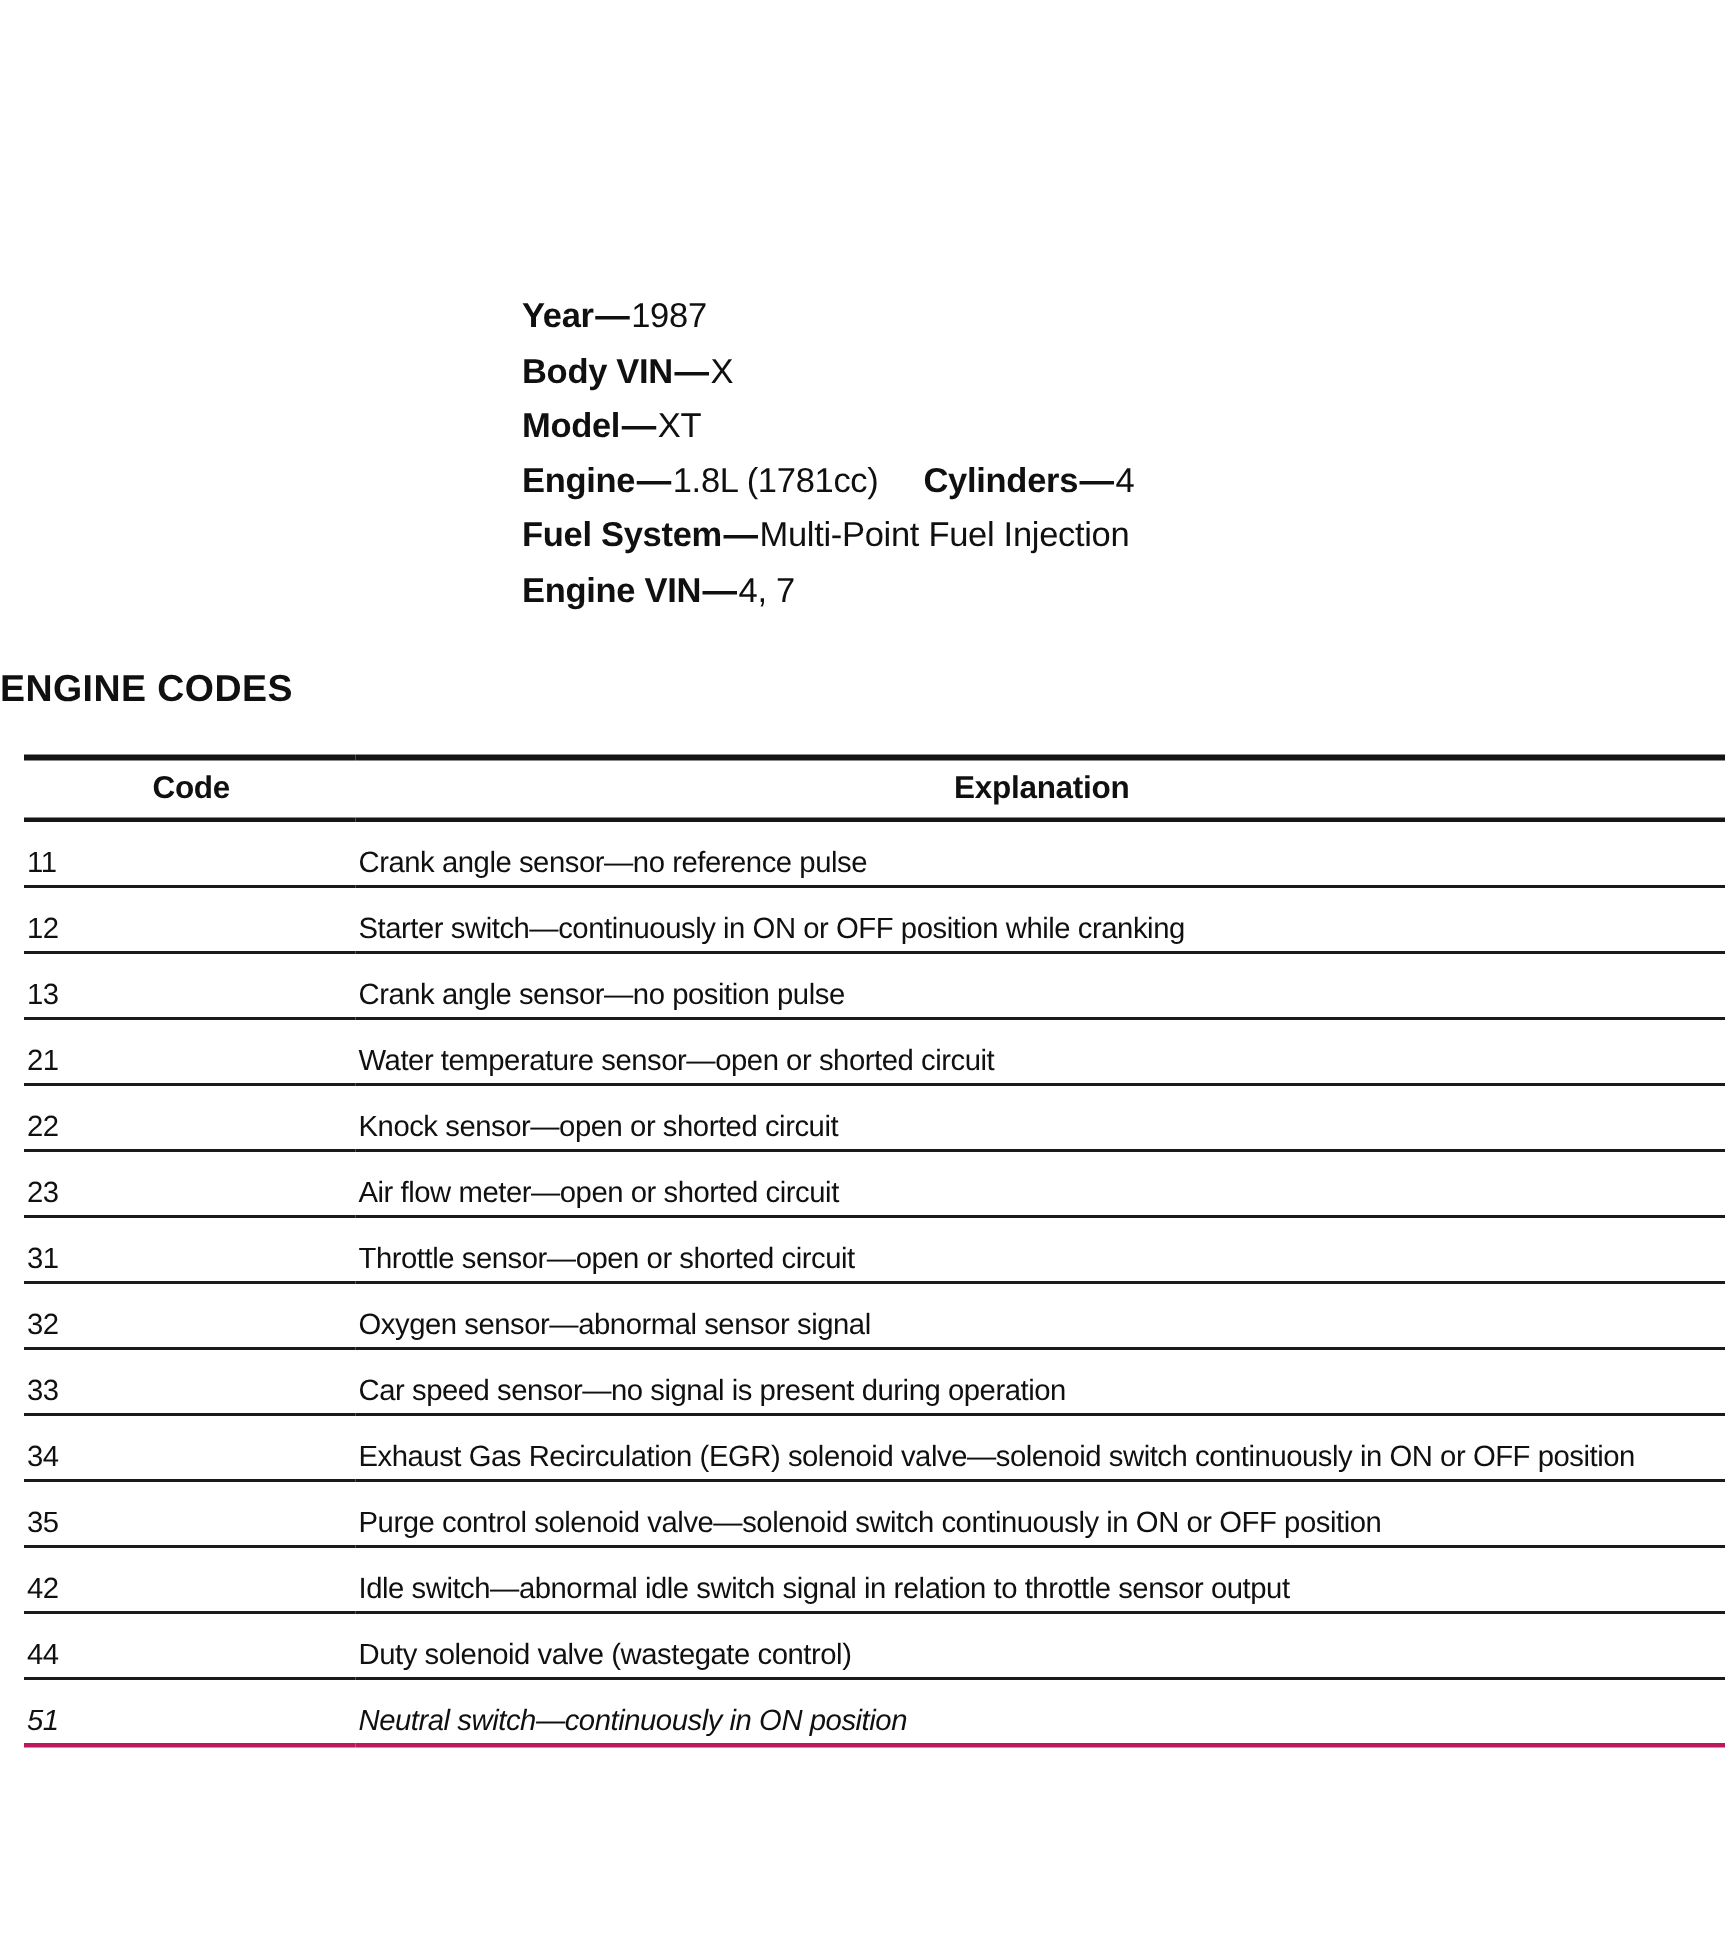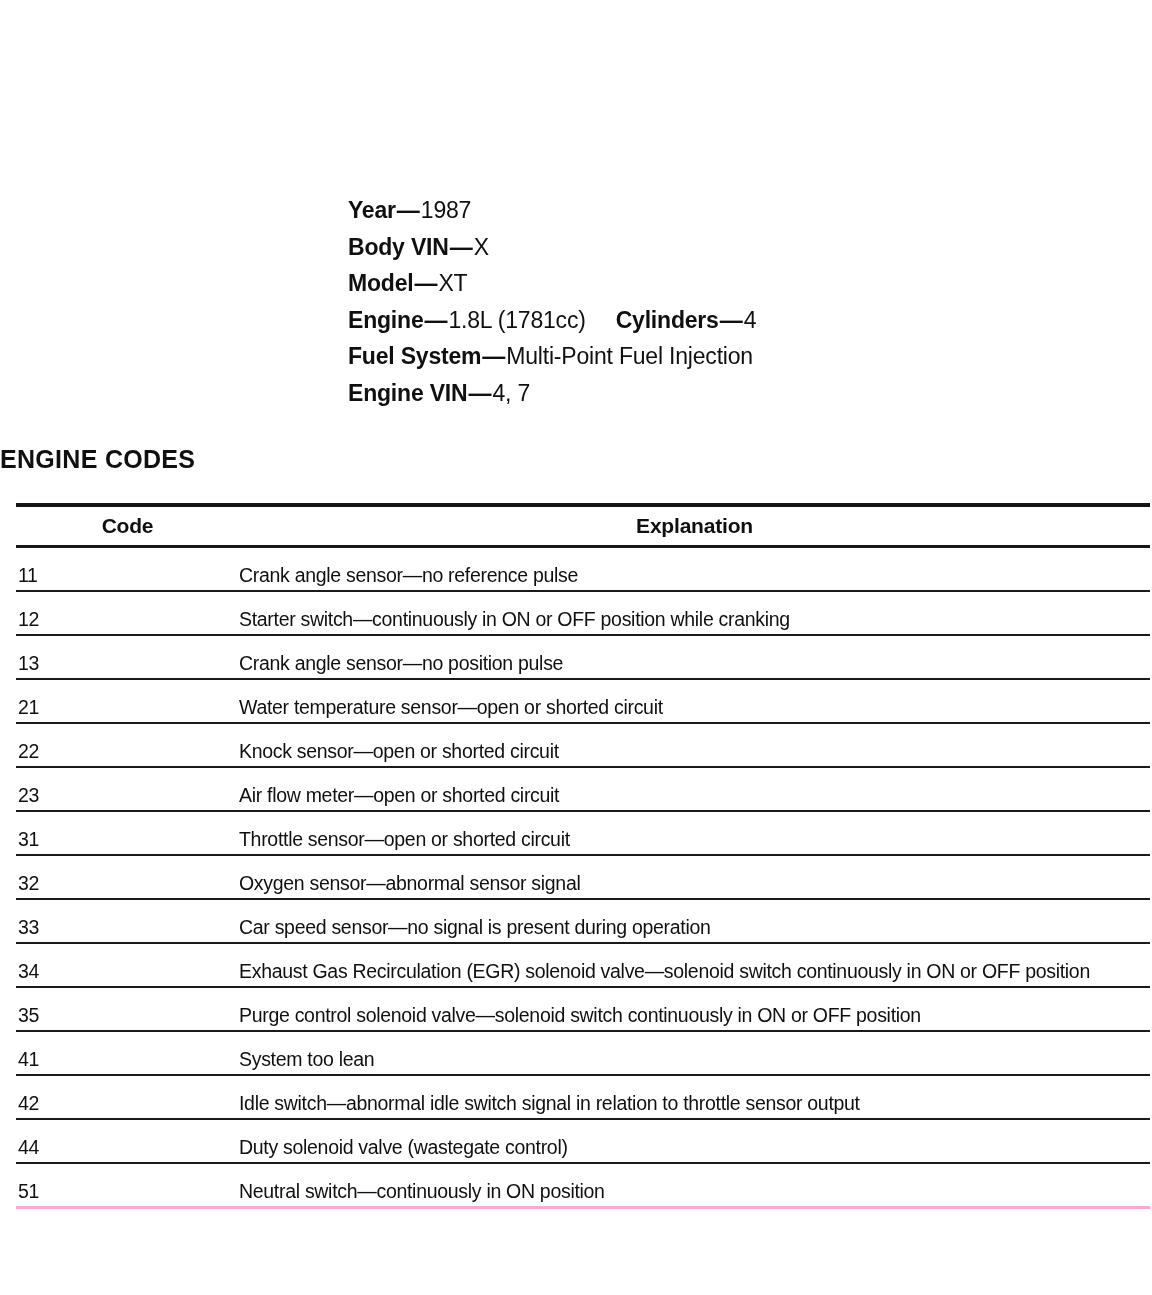--- a/index.html
+++ b/index.html
@@ -83,21 +83,22 @@
     border-bottom: 2px solid #1a1a1a;
     font-size: 19.5px;
     height: 30px;
     padding: 12px 0 0 2px;
     vertical-align: middle;
     letter-spacing: -0.3px;
     white-space: nowrap;
     overflow: visible;
   }
   .codes-table tr:last-child td {
-    border-bottom: 3px solid #f9a8d4;
+    border-bottom: 3px solid #be185d;
+    font-style: italic;
   }
   .col-code { width: 219px; }
 </style>
 </head>
 <body>
 
 <div class="vehicle-info">
   <div class="spec-line">
     <span class="spec-label">Year</span><span class="spec-dash">—</span><span class="spec-value">1987</span>
   </div>
@@ -166,24 +167,20 @@
       </tr>
     <tr>
         <td>34</td>
         <td>Exhaust Gas Recirculation (EGR) solenoid valve—solenoid switch continuously in ON or OFF position</td>
       </tr>
     <tr>
         <td>35</td>
         <td>Purge control solenoid valve—solenoid switch continuously in ON or OFF position</td>
       </tr>
     <tr>
-        <td>41</td>
-        <td>System too lean</td>
-      </tr>
-    <tr>
         <td>42</td>
         <td>Idle switch—abnormal idle switch signal in relation to throttle sensor output</td>
       </tr>
     <tr>
         <td>44</td>
         <td>Duty solenoid valve (wastegate control)</td>
       </tr>
     <tr>
         <td>51</td>
         <td>Neutral switch—continuously in ON position</td>

